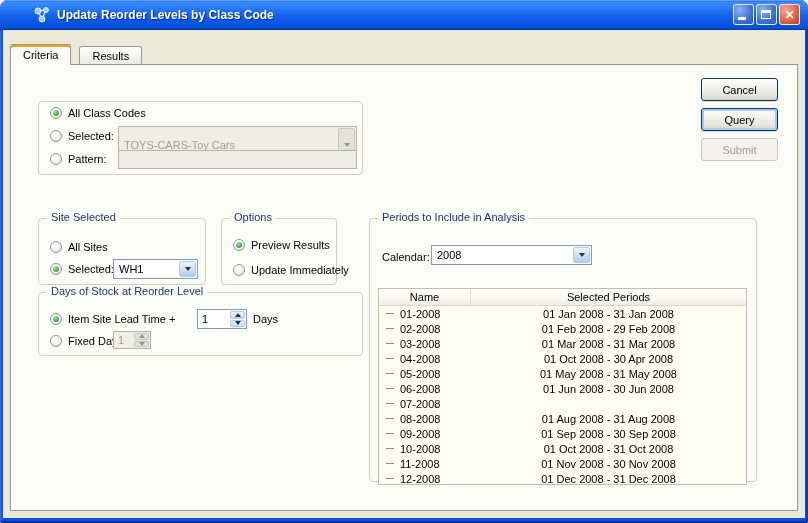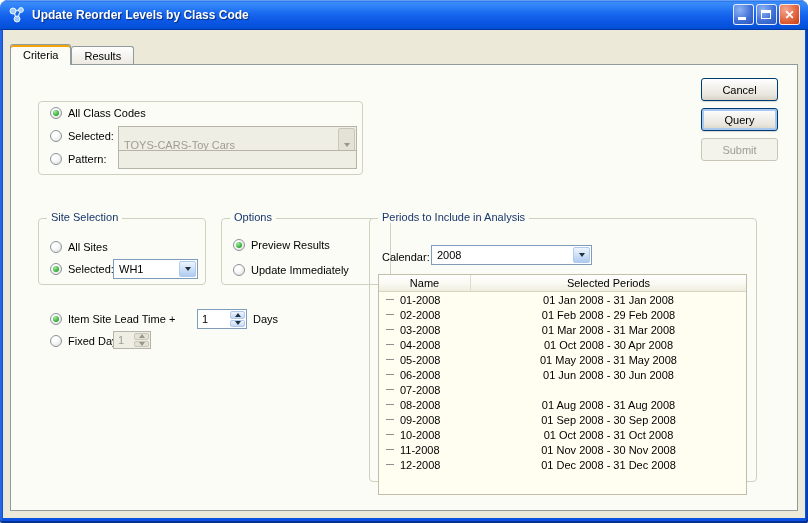--- a/index.html
+++ b/index.html
@@ -13,21 +13,21 @@
     box-shadow: inset 0 -2px 0 rgba(0,10,60,.45), inset 2px 0 0 rgba(255,255,255,.12), inset -2px 0 0 rgba(0,10,60,.25);
     overflow: hidden;
   }
 
   
   .titlebar {
     position: absolute; left:0; top:0; right:0; height:30px;
     border-radius: 7px 7px 0 0;
     background: linear-gradient(180deg,#0B5BE8 0%,#3C8CF8 8%,#2F83F7 20%,#1968EF 45%,#0C58E6 70%,#0350D8 92%,#0349C8 100%);
     box-shadow: inset 0 1px 0 rgba(255,255,255,.35), inset 0 -1px 0 rgba(0,0,40,.25);
-    display:flex; align-items:center;
+    display:flex; align-items:center;padding-left:25px;
   }
   .app-icon { margin-left:8px; width:18px; height:18px; }
   .title-text {
     margin-left:6px; color:#fff; font-weight:bold; font-size:12px;
     text-shadow: 1px 1px 1px #082B73;
     white-space:nowrap;
   }
   .win-controls { position:absolute; right:8px; top:4px; display:flex; gap:2px; }
   .wbtn {
     width:21px; height:21px; border-radius:3px; border:1px solid rgba(255,255,255,.85);
@@ -42,21 +42,21 @@
   
   .body-area { position:absolute; left:3px; right:3px; top:30px; bottom:5px; background:#ECE9D8; }
 
   .tabs { position:absolute; left:7px; top:13px; height:21px; display:flex; align-items:flex-end; z-index:3; }
   .tab {
     font-size:11px; color:#000; cursor:pointer;
     border:1px solid #919B9C; border-bottom:none;
     border-radius:3px 3px 0 0;
     padding:3px 12px 3px 12px; height:18px;
     background: linear-gradient(#FEFEFE,#ECEAE1);
-    margin-right:0;
+    margin-right:8px;
   }
   .tab.active {
     height:21px; padding-top:4px; padding-bottom:5px;
     background:#FCFCF7; position:relative; z-index:4; margin-bottom:-1px;
     box-shadow: inset 0 2px 0 #F0A30A;
   }
 
   .tabpage {
     position:absolute; left:7px; right:7px; top:34px; bottom:7px;
     border:1px solid #919B9C; background:#FCFCF7;
@@ -201,49 +201,52 @@
             <span class="tri-down"></span>
           </span>
       </div>
       <div class="row" style="left:39px; top:87px;">
         <span class="radio"></span>
         <span>Pattern:</span>
       </div>
       <div class="textbox disabled" style="left:107px; top:85px; width:239px; height:19px;"></div>
 
       <div class="groupbox" style="left:27px; top:153px; width:168px; height:67px;">
-        <span class="legend">Site Selection</span>
+        <span class="legend">Site Selected</span>
       </div>
       <div class="row" style="left:39px; top:175px;">
         <span class="radio"></span>
         <span>All Sites</span>
       </div>
       <div class="row" style="left:39px; top:197px;">
         <span class="radio checked"></span>
         <span>Selected:</span>
       </div>
       <div class="combo" style="left:102px; top:194px; width:85px; height:20px;">
         <span class="combo-text">WH1</span>
         <span class="cbtn">
             <span class="tri-down"></span>
           </span>
       </div>
 
-      <div class="groupbox" style="left:210px; top:153px; width:170px; height:67px;">
+      <div class="groupbox" style="left:210px; top:153px; width:116px; height:67px;">
         <span class="legend">Options</span>
       </div>
       <div class="row" style="left:222px; top:173px;">
         <span class="radio checked"></span>
         <span>Preview Results</span>
       </div>
       <div class="row" style="left:222px; top:198px;">
         <span class="radio"></span>
         <span>Update Immediately</span>
       </div>
 
+      <div class="groupbox" style="left:27px; top:227px; width:325px; height:64px;">
+        <span class="legend">Days of Stock at Reorder Level</span>
+      </div>
       <div class="row" style="left:39px; top:247px;">
         <span class="radio checked"></span>
         <span>Item Site Lead Time +</span>
       </div>
       <div class="spinner" style="left:186px; top:244px; width:50px; height:20px;">
         <span class="spin-val">1</span>
         <span class="spin-btns">
           <span class="spin-btn">
               <span class="tri-up"></span>
             </span>
@@ -273,21 +276,21 @@
         <span class="legend">Periods to Include in Analysis</span>
       </div>
       <span class="plain-label" style="left:371px; top:186px;">Calendar:</span>
       <div class="combo" style="left:420px; top:180px; width:161px; height:20px;">
         <span class="combo-text">2008</span>
         <span class="cbtn">
             <span class="tri-down"></span>
           </span>
       </div>
 
-      <div class="ptable" style="left:367px; top:209px; width:369px; height:221px;">
+      <div class="ptable" style="left:367px; top:223px; width:369px; height:197px;">
         <div class="thead">
           <div class="th th-name">Name</div>
           <div class="th th-period">Selected Periods</div>
         </div>
         <div class="tbody">
 
             <div class="trow">
               <div class="td-name">
                 <span class="node-icon"></span>
                 <span>01-2008</span>

